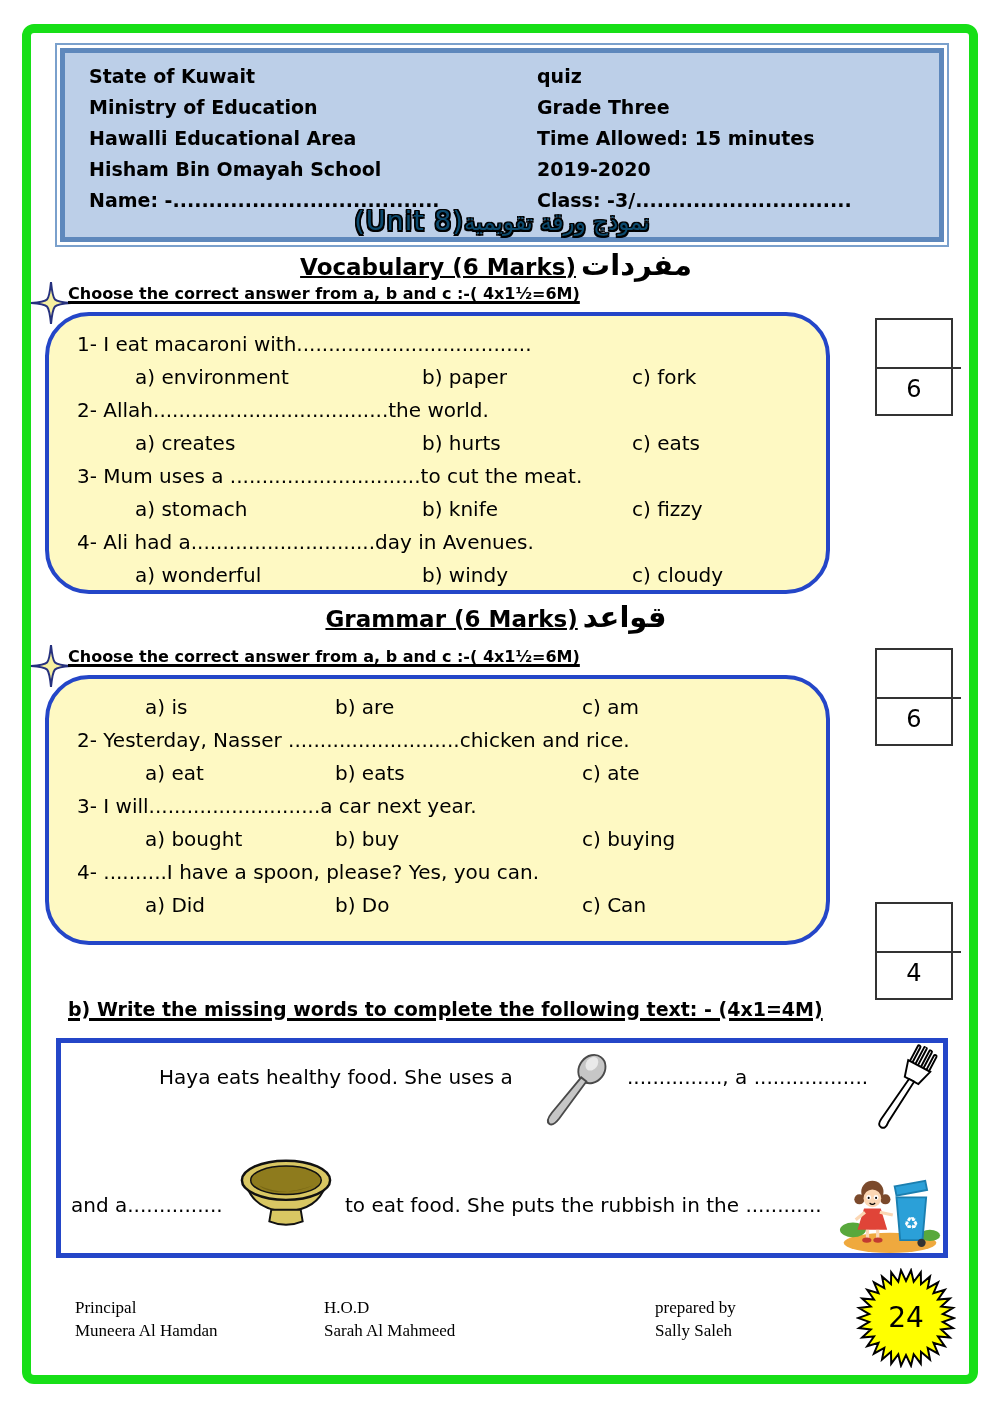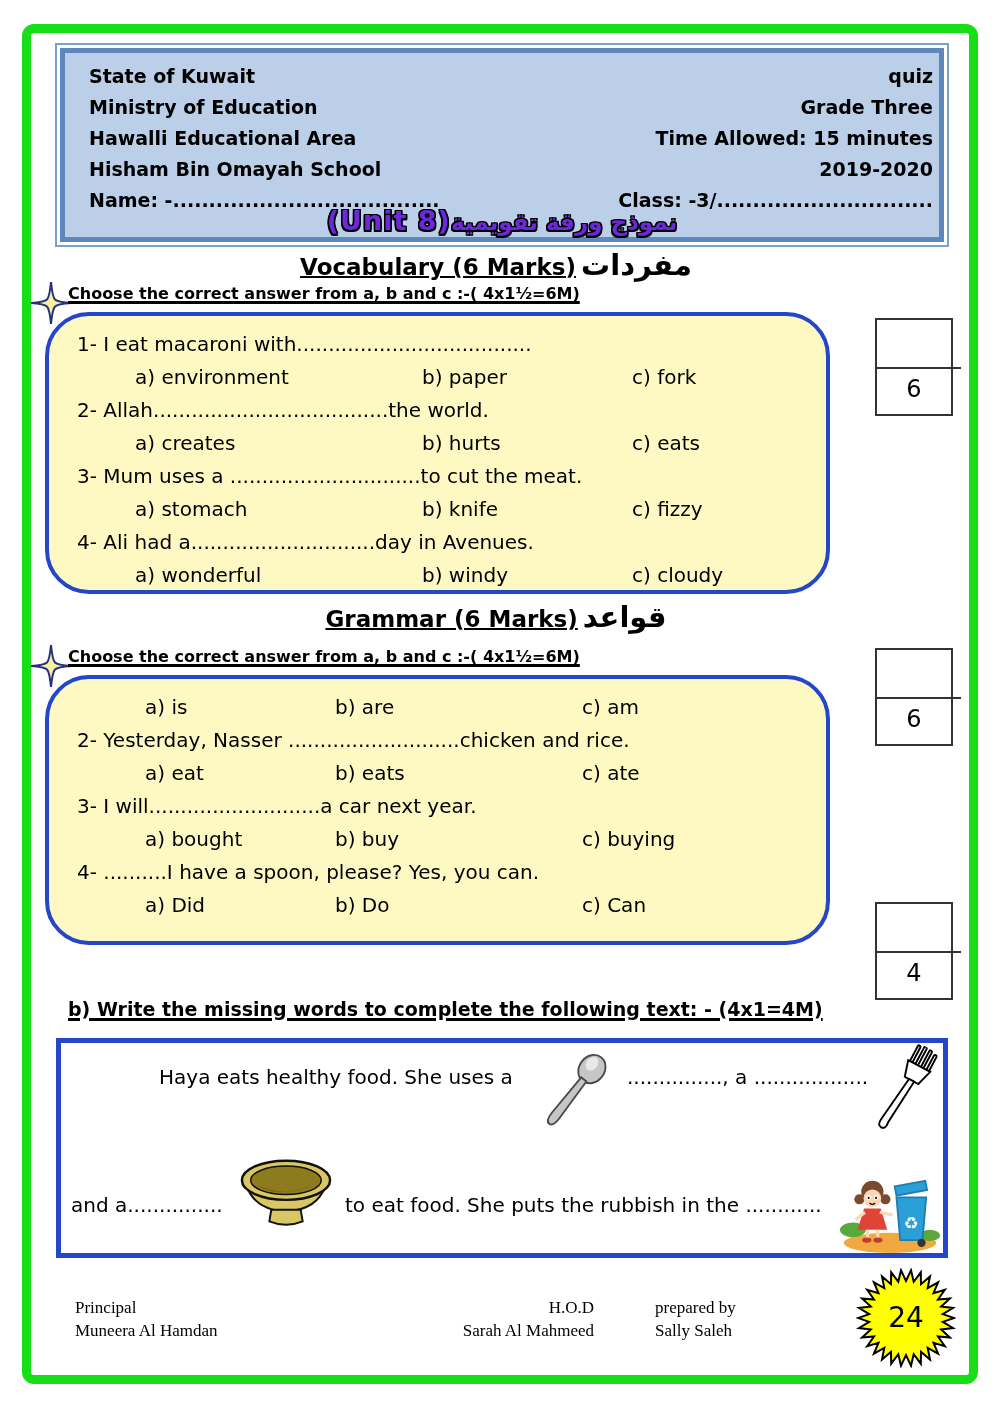--- a/index.html
+++ b/index.html
@@ -9,26 +9,26 @@
   }
   
   .page-border{position:absolute;left:22px;top:24px;width:938px;height:1342px;
     border:9px solid #17DF17;border-radius:12px;pointer-events:none;}
 
   
   .header-box{position:absolute;left:60px;top:48px;width:884px;height:194px;
     background:#BCCFE8;border:5px solid #5E88BC;
     box-shadow:0 0 0 3px #ffffff,0 0 0 5px #7AA0CC;box-sizing:border-box;}
   .header-left{position:absolute;left:24px;top:8px;font-weight:bold;font-size:19px;line-height:31px;white-space:nowrap;}
-  .header-right{position:absolute;right:6px;top:8px;width:396px;text-align:right;font-weight:bold;font-size:19px;line-height:31px;white-space:nowrap;}
+  .header-right{position:absolute;right:6px;top:8px;width:396px;text-align:left;font-weight:bold;font-size:19px;line-height:31px;white-space:nowrap;}
   .score-box{position:absolute;left:400px;top:2px;width:84px;height:114px;background:#fff;border:2px solid #333;box-sizing:border-box;}
   .score-top{height:52px;border-bottom:2px solid #333;}
   .score-value{text-align:center;font-size:26px;line-height:54px;}
   .unit-line{position:absolute;left:0;width:100%;top:152px;text-align:center;white-space:nowrap;}
-  .outlined{color:#6d28d9;font-weight:bold;
+  .outlined{color:#0c4a6e;font-weight:normal;
     text-shadow:-1.5px -1.5px 0 #000,1.5px -1.5px 0 #000,-1.5px 1.5px 0 #000,1.5px 1.5px 0 #000,
                 -1.5px 0 0 #000,1.5px 0 0 #000,0 -1.5px 0 #000,0 1.5px 0 #000;}
   .unit-en{font-size:27px;letter-spacing:1px;}
   .unit-ar{font-size:23px;}
 
   
   .section-title{position:absolute;left:0;width:100%;text-align:center;white-space:nowrap;}
   .title-en{font-size:23px;font-weight:bold;text-decoration:underline;text-decoration-thickness:2px;}
   .title-ar{font-size:29px;font-weight:bold;}
   .title-ar.big{font-size:35px;}
@@ -60,21 +60,21 @@
   .sp-t4{left:284px;top:150px;}
   .spoon{position:absolute;left:478px;top:4px;width:70px;height:90px;transform:rotate(38deg);}
   .fork{position:absolute;left:820px;top:0px;width:52px;height:96px;transform:rotate(28deg);}
   .bowl{position:absolute;left:176px;top:106px;width:98px;height:88px;}
   .girl{position:absolute;left:778px;top:82px;width:102px;height:130px;}
 
   
   .footer{position:absolute;top:1296px;left:0;width:100%;
     font-family:"Liberation Serif","DejaVu Serif",serif;font-size:17px;line-height:23px;}
   .f-left{position:absolute;left:75px;}
-  .f-center{position:absolute;left:314px;width:280px;text-align:right;}
+  .f-center{position:absolute;left:324px;width:280px;text-align:left;}
   .f-right{position:absolute;left:655px;width:190px;text-align:left;}
   .badge{position:absolute;left:856px;top:1268px;width:100px;height:100px;}
   .badge svg{position:absolute;inset:0;}
   .badge .badge-num{position:absolute;inset:0;text-align:center;line-height:100px;
     font-family:"DejaVu Sans",sans-serif;font-size:28px;}
 </style>
 </head>
 <body>
 
 <div class="page-border"></div>

